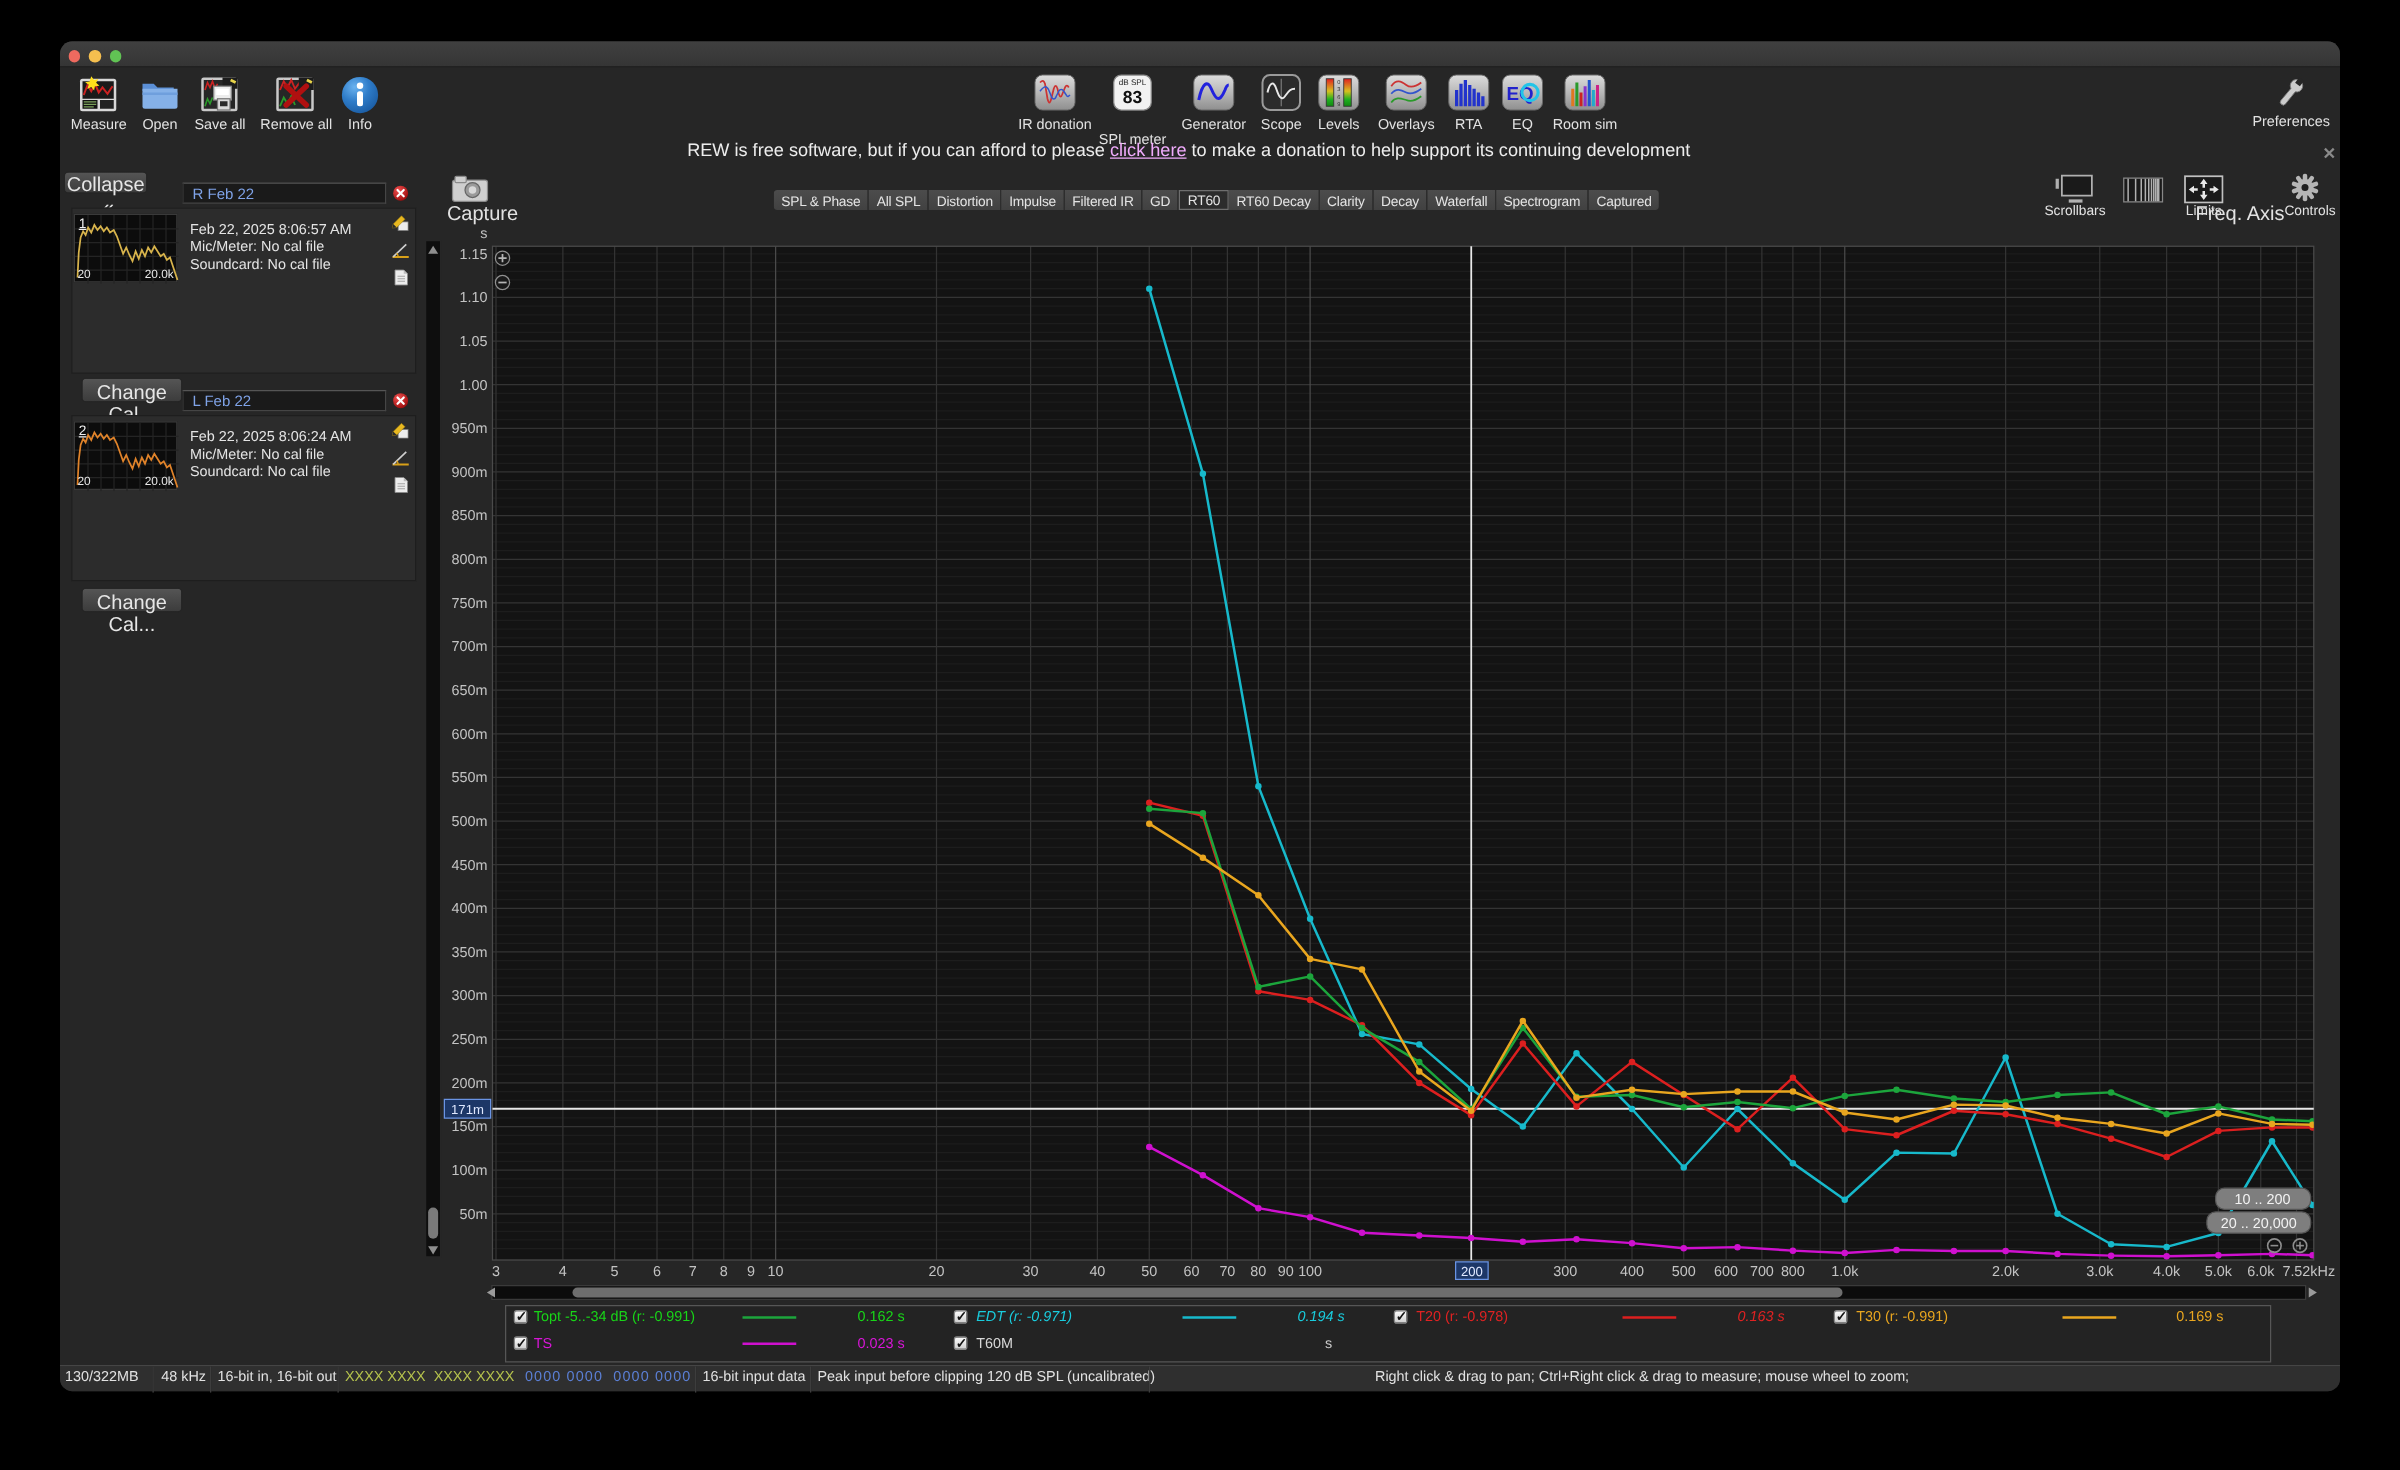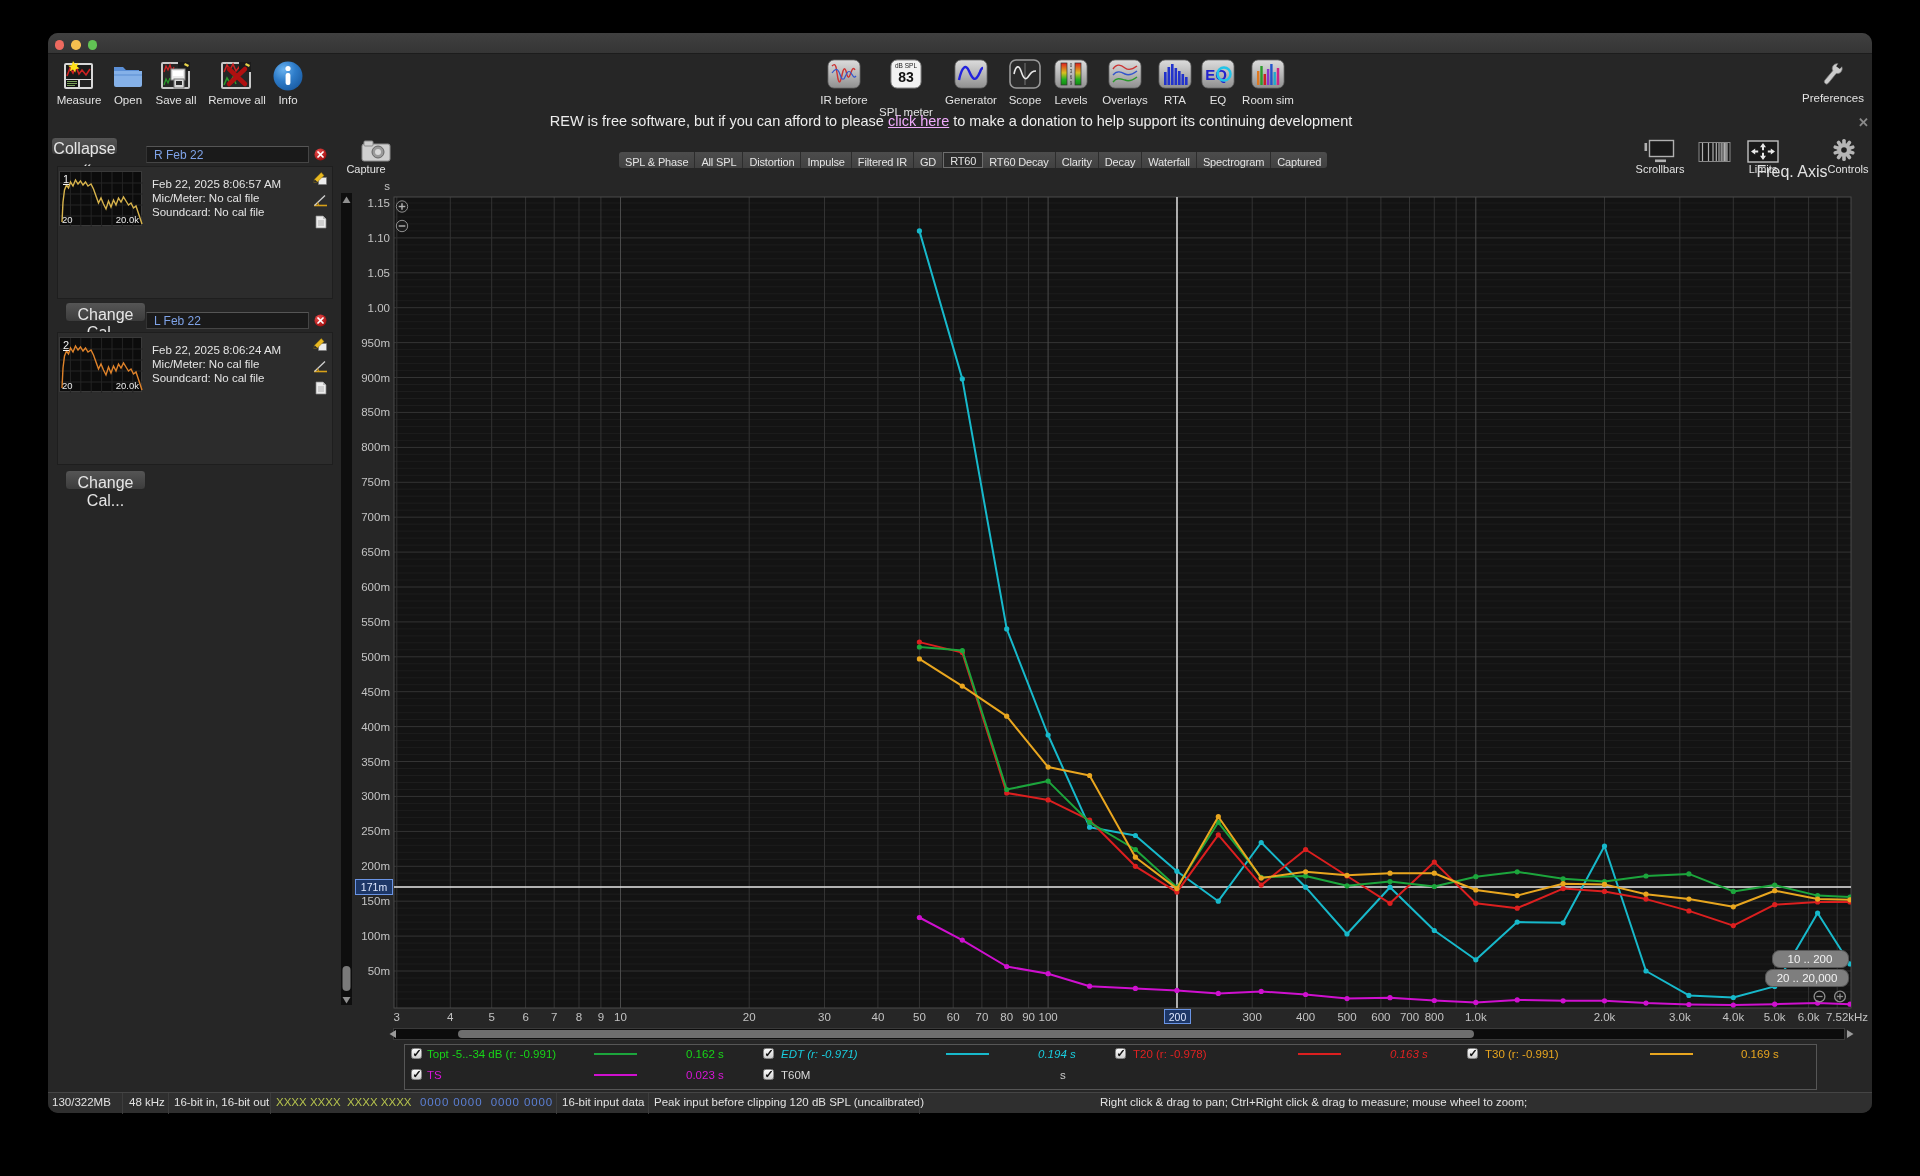--- a/index.html
+++ b/index.html
@@ -110,21 +110,21 @@
 <circle cx="17" cy="9.5" r="2.6" fill="#fff"></circle>
 <rect x="14.6" y="14" width="4.8" height="12" rx="2" fill="#fff"></rect>
 </svg>
 <div class="toollabel" style="left:288px;top:94px">Info</div>
 
 <svg style="position:absolute;left:827px;top:59px" width="34" height="30" viewBox="0 0 34 30">
     <rect x="1" y="1" width="32" height="28" rx="6" fill="url(#gb)" stroke="#6a6a6a" stroke-width="0.8"></rect>
 <path d="M5 7 C7 5 8 5 9 8 L11 20 C12 24 13 24 14 20 L16 12 C17 9 18 9 19 12 L20 16 C21 19 22 19 23 16 L25 11 C26 9 27 9 28 11" fill="none" stroke="#cc3333" stroke-width="1.4"></path>
 <path d="M5 14 C8 10 10 9 12 13 L14 18 C15 21 17 21 18 18 L20 14 C21 12 23 12 24 14 L26 17 C27 19 28 18 29 17" fill="none" stroke="#3355cc" stroke-width="1.2"></path>
 </svg>
-<div class="toollabel" style="left:844px;top:94px">IR before</div>
+<div class="toollabel" style="left:844px;top:94px">IR donation</div>
 <svg style="position:absolute;left:889px;top:59px" width="34" height="30" viewBox="0 0 34 30">
 <rect x="2" y="1" width="30" height="28" rx="6" fill="#f2f2f2" stroke="#888"></rect>
 <text x="17" y="9" text-anchor="middle" font-family="Liberation Sans, sans-serif" font-size="6.5" fill="#222">dB SPL</text>
 <text x="17" y="23" text-anchor="middle" font-family="Liberation Sans, sans-serif" font-size="14" font-weight="bold" fill="#111">83</text>
 </svg>
 <div class="toollabel" style="left:906px;top:106px">SPL meter</div>
 <svg style="position:absolute;left:954px;top:59px" width="34" height="30" viewBox="0 0 34 30">
     <rect x="1" y="1" width="32" height="28" rx="6" fill="url(#gb)" stroke="#6a6a6a" stroke-width="0.8"></rect>
 <path d="M5 21 C8 7 12 5 15 12 C18 19 21 25 26 13 C27 10 28 9 29 9" fill="none" stroke="#2222dd" stroke-width="2.4"></path>
 </svg>
@@ -202,21 +202,21 @@
 <div id="donx">✕</div>
 
 <div class="btn" style="left:51px;top:137px;width:67px;height:18px;padding-top:2px">Collapse &nbsp;«</div>
 
 <svg style="position:absolute;left:361px;top:139px" width="30" height="24" viewBox="0 0 30 24">
 <rect x="1" y="5" width="28" height="17" rx="2" fill="#cfcfcf" stroke="#8a8a8a"></rect>
 <rect x="3" y="2" width="9" height="5" rx="1" fill="#cfcfcf" stroke="#8a8a8a"></rect>
 <circle cx="17" cy="13" r="6" fill="#9a9a9a" stroke="#666"></circle>
 <circle cx="17" cy="13" r="3" fill="#d8d8d8"></circle>
 </svg>
-<div class="toollabel" style="left:366px;top:163px;font-size:11px">Capture</div>
+<div class="toollabel" style="left:386px;top:163px;font-size:16px">Capture</div>
 
 <div id="tabs">
 <div class="tab first">SPL &amp; Phase</div>
     <div class="tab">All SPL</div>
     <div class="tab">Distortion</div>
     <div class="tab">Impulse</div>
     <div class="tab">Filtered IR</div>
     <div class="tab">GD</div>
     <div class="tab sel">RT60</div>
     <div class="tab">RT60 Decay</div>

